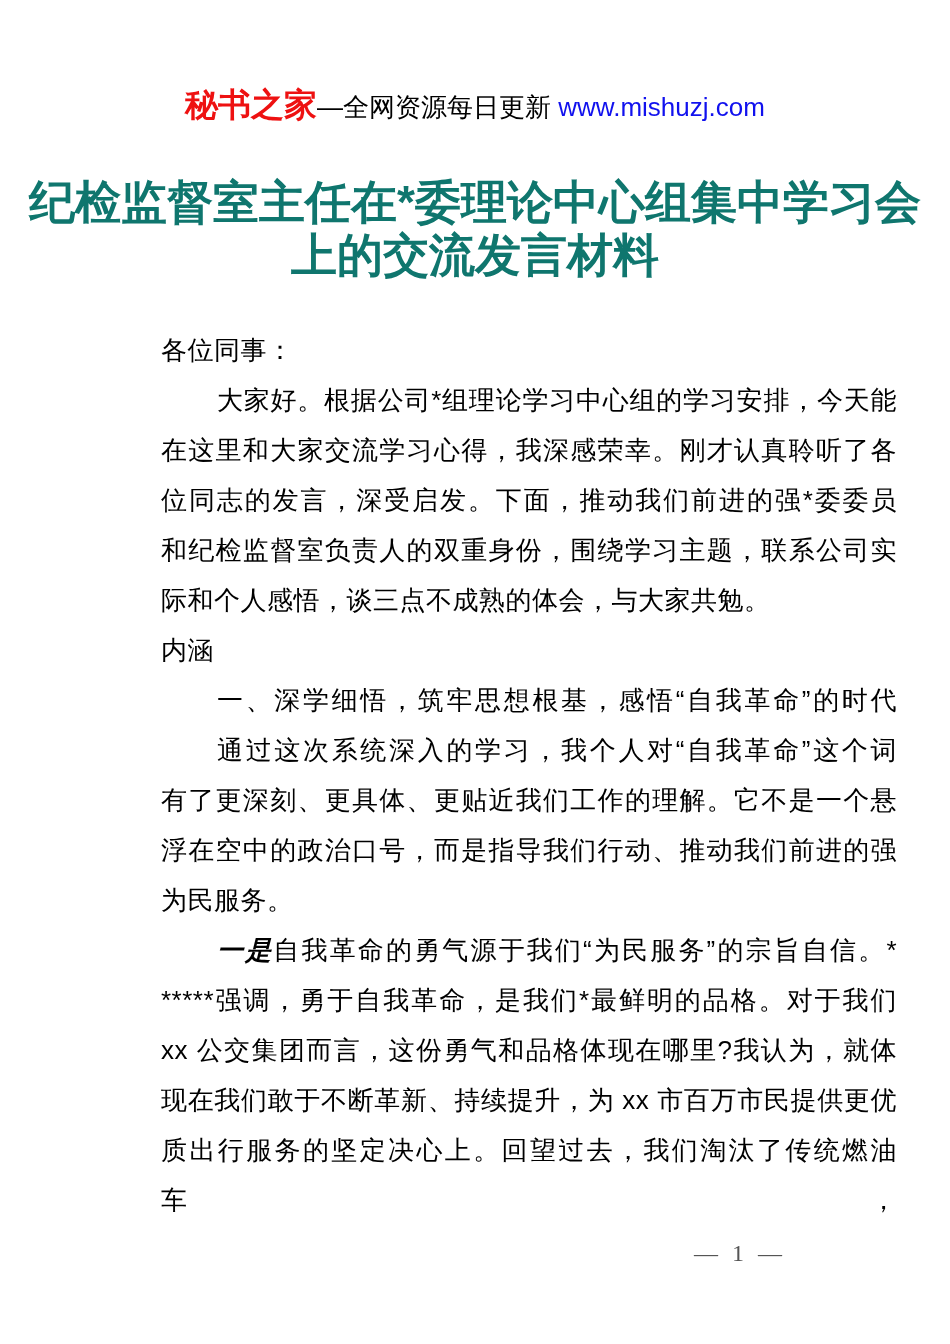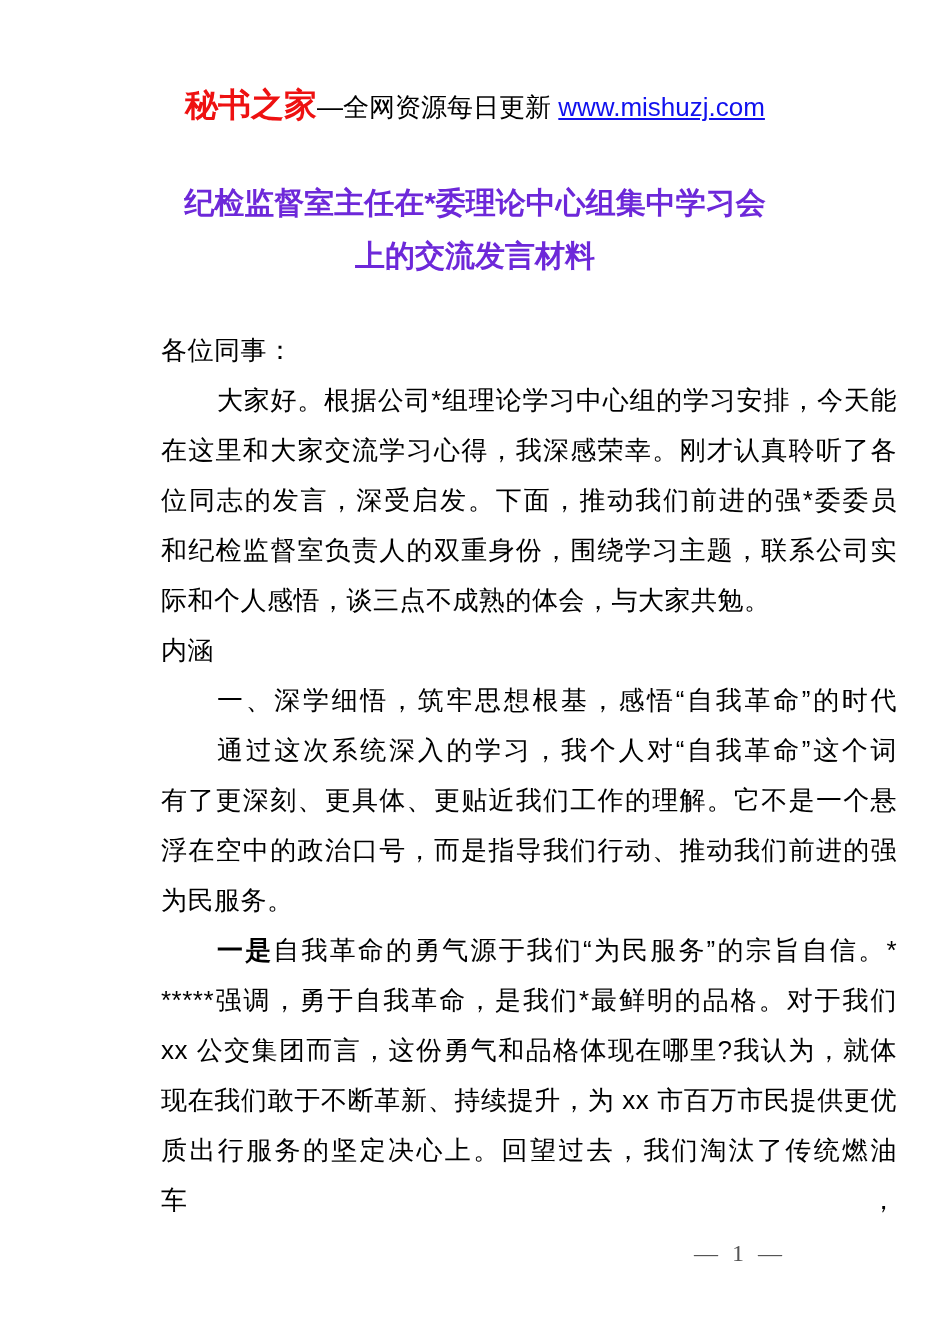--- a/index.html
+++ b/index.html
@@ -12,47 +12,47 @@
   }
 
   
   .site-header {
     position: absolute; top: 90px; left: 0; width: 950px;
     text-align: center; font-size: 26px; line-height: 30px;
     white-space: pre; color: #000;
   }
   .brand { color: #ee1111; font-weight: bold; font-size: 33px; }
   .tagline { color: #000000; }
-  .url { color: #1111ee; text-decoration: underline; }
+  .url { color: #1111ee; }
 
   
   .doc-title {
     position: absolute; top: 176px; left: 0; width: 950px;
-    text-align: center; color: #6d28d9;
-    font-weight: bold; font-size: 30px; line-height: 53px;
+    text-align: center; color: #0f766e;
+    font-weight: bold; font-size: 46px; line-height: 53px;
   }
 
   
   .doc-body {
     position: absolute; top: 325px; left: 122px; width: 736px;
     color: #000;
     margin-left: 39px;
   }
   .line {
     height: 50px; line-height: 50px;
     font-size: 26px;
     letter-spacing: 0.5px;
   }
   .line.justify {
     text-align: justify;
     text-align-last: justify;
     text-justify: inter-character;
   }
   .line.indent { text-indent: 56px; }
-  .line b { font-weight: bold; }
+  .line b { font-weight: bold; font-style: italic; }
 
   
   .page-number {
     position: absolute; top: 1240px; right: 168px;
     font-family: "Liberation Serif", serif;
     font-size: 24px; color: #555;
     word-spacing: 8px;
   }
 </style>
 </head>

